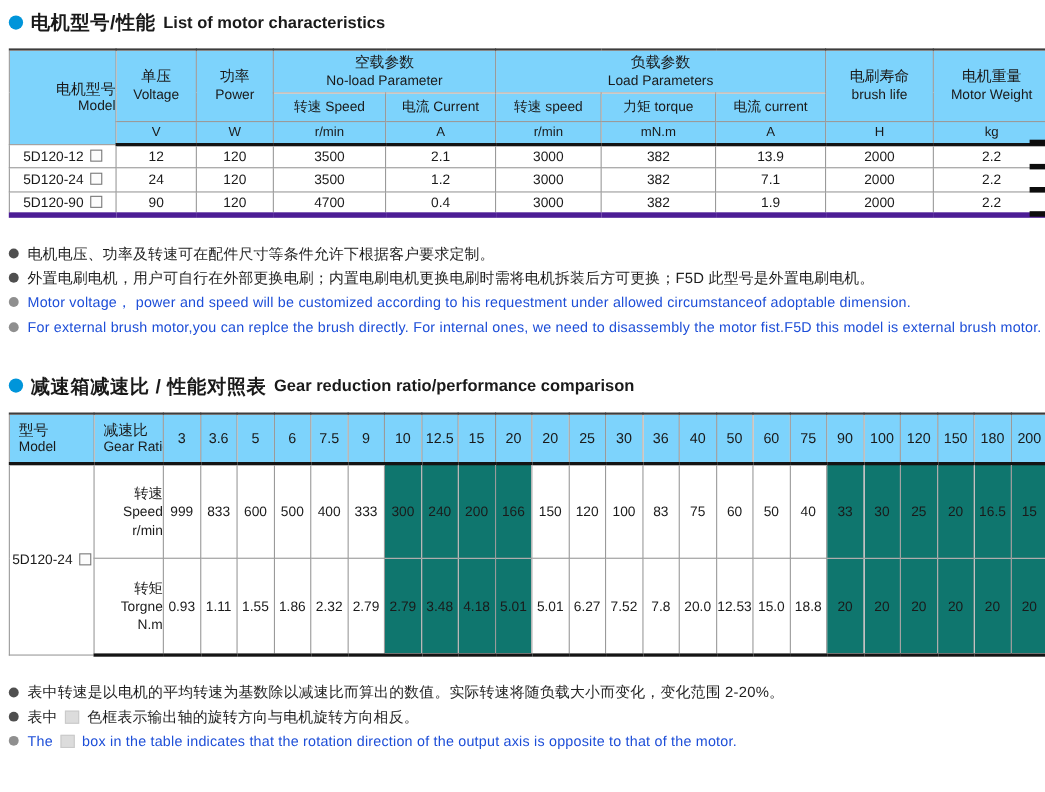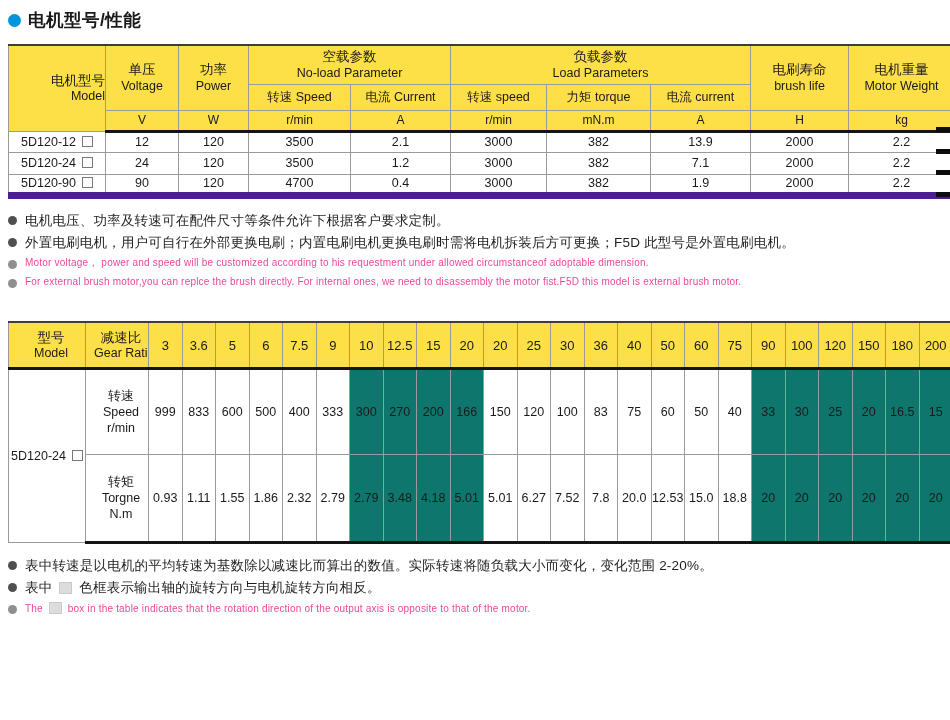--- a/index.html
+++ b/index.html
@@ -7,73 +7,74 @@
   body{width:950px;height:720px;font-family:"Liberation Sans","DejaVu Sans",sans-serif;color:#1a1a1a;overflow:hidden}
   .page{position:relative;width:950px;height:720px;overflow:hidden;padding:8px 0 0 8px;background:#fff}
 
   .sec-title{display:flex;align-items:center;gap:7px;margin-bottom:12px}
   .bullet{width:13px;height:13px;border-radius:50%;background:#0095da;flex:none}
   .sec-title .zh{font-size:17.5px;font-weight:bold;letter-spacing:.5px}
   .sec-title .en{font-size:15px;font-weight:bold}
 
   table{border-collapse:collapse;table-layout:fixed}
   th,td{border:1px solid #9a9a9a;text-align:center;font-size:12.5px;font-weight:normal;overflow:hidden;white-space:nowrap}
-  thead th{background:#fde047}
+  thead th{background:#7dd3fc}
   .hzh{font-size:13.5px;line-height:1.3}
   .hen{font-size:12.5px;line-height:1.25}
 
   
   .t1wrap{position:relative;width:946px}
   .t1{width:946px;border-top:2px solid #3d3d3d;border-left:1px solid #777}
   .t1 tr.h1row{height:39px}
   .t1 tr.h2row{height:26px}
   .t1 tr.unitsrow{height:21px}
   .t1 tr.unitsrow th{border-bottom:3px solid #141414;font-size:12px}
   .t1 tbody tr{height:21.5px}
   .t1 tbody td{border-top:1px solid #5a5a5a;background:#fff}
-  .t1 tbody tr:last-child td{border-bottom:7px solid #4c1d95}
+  .t1 tbody tr:last-child td{border-bottom:5px solid #4c1d95}
   .t1 .model-h{text-align:right;padding-left:10px}
   .edge-bar{position:absolute;left:928px;width:26px;height:5px;background:#0d0d0d}
 
   
   .t2wrap{position:relative;width:944px}
   .t2{width:944px;border-top:2px solid #3d3d3d;border-left:1px solid #777}
   .t2 thead tr{height:46px}
   .t2 thead th{border-bottom:3px solid #141414;font-size:13px}
-  .t2 .model-h,.t2 .ratio-h{text-align:center;padding-left:8px}
+  .t2 .model-h,.t2 .ratio-h{text-align:left;padding-left:8px}
   .t2 tbody tr.srow{height:86px}
   .t2 tbody tr.trow{height:88px}
   .t2 tbody td{background:#fff;border-top:1px solid #5a5a5a}
   .t2 tbody tr:last-child td{border-bottom:3px solid #141414}
   .t2 td.rev{background:#0f766e}
   .rowlabel{text-align:left;padding-left:8px;white-space:normal}
-  .rowlabel div{font-size:13px;line-height:1.32;text-align:center}
+  .rowlabel div{font-size:13px;line-height:1.32;text-align:right}
   .rowlabel div + div{font-size:12.5px}
 
   .model-cell{font-size:12.5px}
   .model-box{display:inline-block;width:11px;height:11px;border:1px solid #787878;background:#fcfcfc;vertical-align:-1px;margin-left:6px}
 
   
-  .notes{margin-top:14px}
+  .notes{margin-top:25px}
   .note{position:relative;padding-left:17px;margin-bottom:6px;font-size:13.5px;color:#1f1f1f;line-height:1.2;letter-spacing:.2px}
-  .note.en{font-size:10px;color:#ec4899;margin-bottom:7px}
+  .note.en{font-size:13px;color:#1d4ed8;margin-bottom:7px}
   .nbullet{position:absolute;left:0;top:3px;width:9px;height:9px;border-radius:50%;background:#4f4f4f}
   .note.en .nbullet{background:#8f8f8f}
   .graybox{display:inline-block;width:13px;height:12px;background:#dcdcdc;border:1px solid #cacaca;vertical-align:-2px;margin:0 3px}
 
   .gap1{height:26px}
 </style>
 </head>
 <body>
 
 <div class="page">
 
   <div class="sec-title">
     <span class="bullet"></span>
     <span class="zh">电机型号/性能</span>
+    <span class="en">List of motor characteristics</span>
   </div>
 
   <div class="t1wrap">
     <table class="t1">
       <colgroup>
         <col style="width:97px">
           <col style="width:73px">
           <col style="width:70px">
         <col style="width:102px">
           <col style="width:100px">
@@ -180,20 +181,25 @@
 
   <div class="notes" id="notes1">
       <div class="note zh"><span class="nbullet"></span>电机电压、功率及转速可在配件尺寸等条件允许下根据客户要求定制。</div>
       <div class="note zh"><span class="nbullet"></span>外置电刷电机，用户可自行在外部更换电刷；内置电刷电机更换电刷时需将电机拆装后方可更换；F5D 此型号是外置电刷电机。</div>
       <div class="note en"><span class="nbullet"></span>Motor voltage，  power and speed will be customized according to his requestment under allowed circumstanceof adoptable dimension.</div>
       <div class="note en"><span class="nbullet"></span>For external brush motor,you can replce the brush directly. For internal ones, we need to disassembly the motor fist.F5D this model is external brush motor.</div>
     </div>
 
   <div class="gap1"></div>
 
+  <div class="sec-title">
+    <span class="bullet"></span>
+    <span class="zh">减速箱减速比 / 性能对照表</span>
+    <span class="en">Gear reduction ratio/performance comparison</span>
+  </div>
 
   <div class="t2wrap">
     <table class="t2">
       <colgroup>
         <col style="width:77px">
           <col style="width:63px">
         <col span="24" style="width:33.5px">
       </colgroup>
       <thead>
         <tr id="gear-header-row">
@@ -239,21 +245,21 @@
               <div>Speed</div>
               <div>r/min</div>
             </td>
             <td>999</td>
             <td>833</td>
             <td>600</td>
             <td>500</td>
             <td>400</td>
             <td>333</td>
             <td class="rev">300</td>
-            <td class="rev">270</td>
+            <td class="rev">240</td>
             <td class="rev">200</td>
             <td class="rev">166</td>
             <td>150</td>
             <td>120</td>
             <td>100</td>
             <td>83</td>
             <td>75</td>
             <td>60</td>
             <td>50</td>
             <td>40</td>

